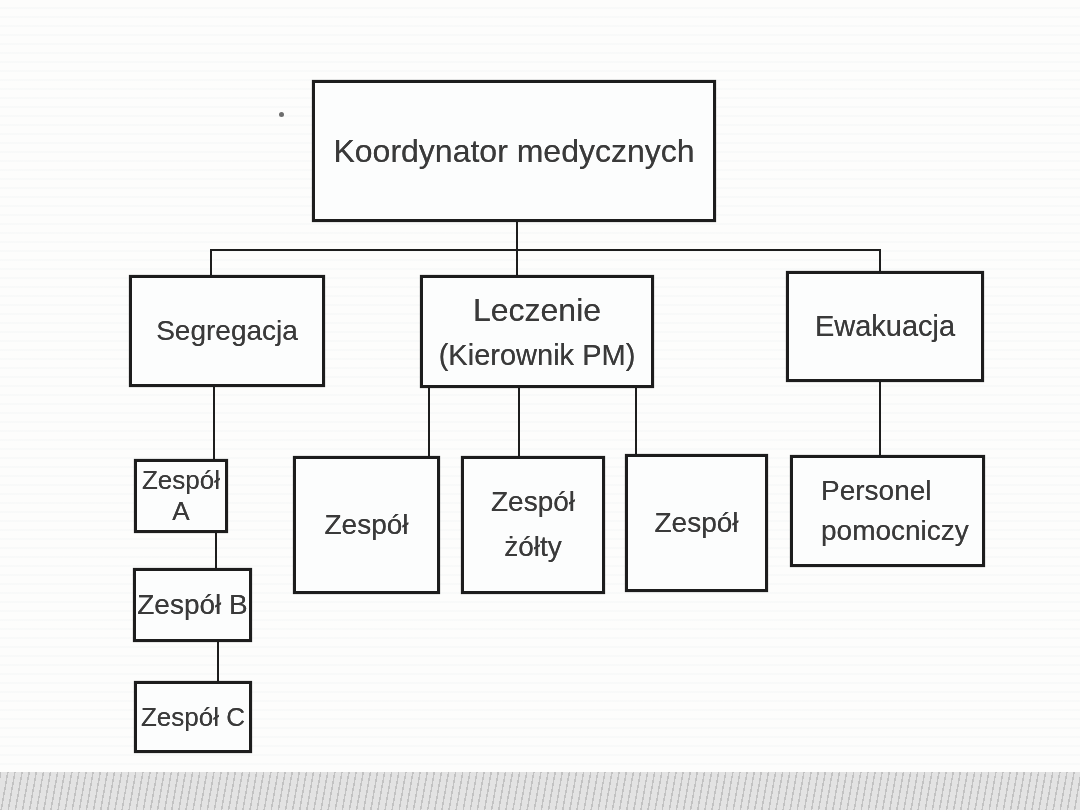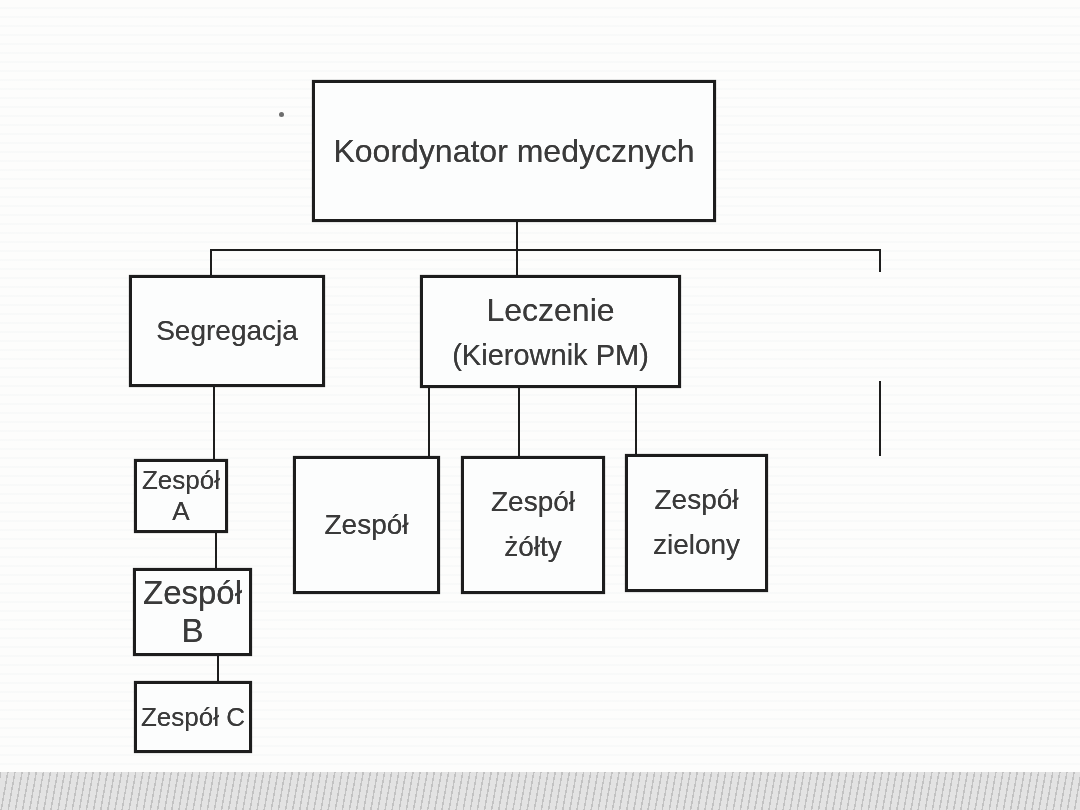--- a/index.html
+++ b/index.html
@@ -18,25 +18,25 @@
     text-align:center;
     box-shadow:0 0 1px rgba(0,0,0,0.55);
     text-shadow:0 0 0.6px rgba(45,45,45,0.85);
   }
   .nline { display:block; }
   .connector { position:absolute; background:#1d1d1d; }
 
   
   #n-koordynator { left:312px; top:80px;  width:404px; height:142px; font-size:32px; line-height:1.7; }
   #n-segregacja  { left:129px; top:275px; width:196px; height:112px; font-size:28px; line-height:1.5;align-items:center; }
-  #n-leczenie    { left:420px; top:275px; width:261px; height:113px; font-size:29px; line-height:1.5; }
+  #n-leczenie    { left:420px; top:275px; width:234px; height:113px; font-size:29px; line-height:1.5; }
   #n-leczenie .big { font-size:32px; }
   #n-ewakuacja   { left:786px; top:271px; width:198px; height:111px; font-size:29px; }
   #n-zespol-a    { left:134px; top:459px; width:94px; height:74px;  font-size:26px; }
-  #n-zespol-b    { left:133px; top:568px; width:119px; height:88px;  font-size:33px; }
+  #n-zespol-b    { left:133px; top:568px; width:119px; height:74px;  font-size:28px; }
   #n-zespol-c    { left:134px; top:681px; width:118px; height:72px;  font-size:26px;text-align:center; }
   #n-czerwony    { left:293px; top:456px; width:147px; height:138px; font-size:28px; line-height:1.6; }
   #n-zolty       { left:461px; top:456px; width:144px; height:138px; font-size:28px; line-height:1.6; }
   #n-zielony     { left:625px; top:454px; width:143px; height:138px; font-size:28px; line-height:1.6; }
   #n-personel    { left:790px; top:455px; width:195px; height:112px; font-size:28px; line-height:1.42;
                    align-items:flex-start; text-align:left; padding-left:28px; }
 
   
   #c-root-stub      { left:516px; top:222px; width:2px;   height:28px; }
   #c-hbar           { left:210px; top:249px; width:671px; height:2px;  }
@@ -86,20 +86,23 @@
 
   <div class="node" id="n-segregacja">
     <span class="nline">Segregacja</span>
   </div>
 
   <div class="node" id="n-leczenie">
     <span class="nline big">Leczenie</span>
     <span class="nline">(Kierownik PM)</span>
   </div>
 
+  <div class="node" id="n-ewakuacja">
+    <span class="nline">Ewakuacja</span>
+  </div>
 
   <div class="node" id="n-zespol-a">
     <span class="nline">Zespół A</span>
   </div>
 
   <div class="node" id="n-zespol-b">
     <span class="nline">Zespół B</span>
   </div>
 
   <div class="node" id="n-zespol-c">
@@ -110,20 +113,23 @@
     <span class="nline">Zespół</span>
   </div>
 
   <div class="node" id="n-zolty">
     <span class="nline">Zespół</span>
     <span class="nline">żółty</span>
   </div>
 
   <div class="node" id="n-zielony">
     <span class="nline">Zespół</span>
-    <span class="nline">zielony</span>
   </div>
 
+  <div class="node" id="n-personel">
+    <span class="nline">Personel</span>
+    <span class="nline">pomocniczy</span>
+  </div>
 
   <div class="artifact-dot"></div>
   <div class="footer-band"></div>
 
 </div>
 
 </body></html>

